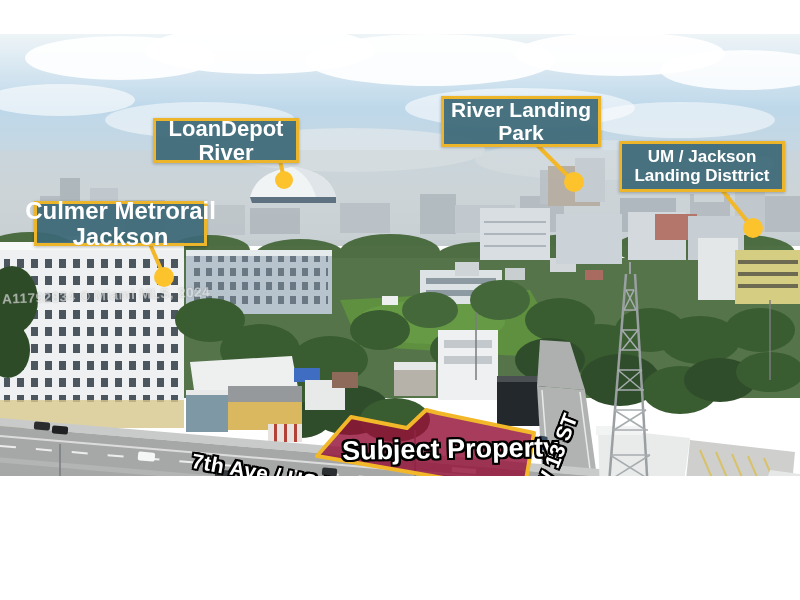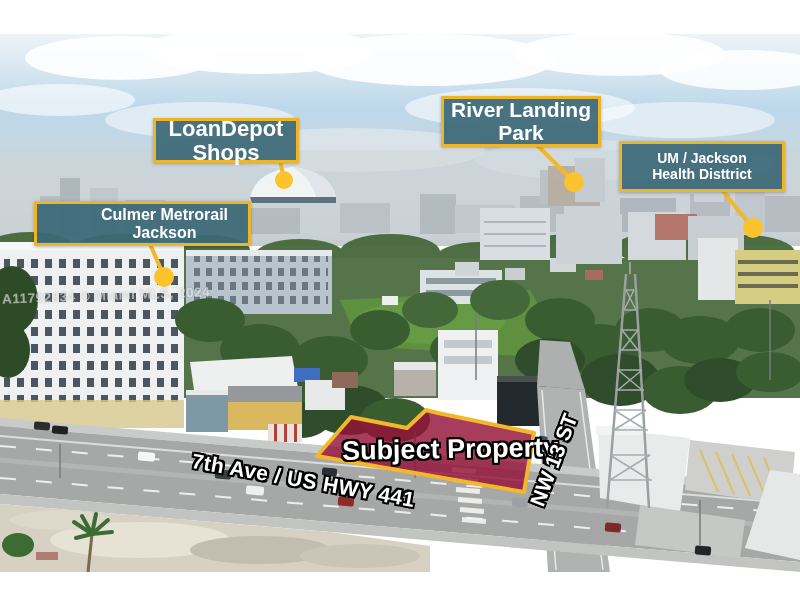--- a/index.html
+++ b/index.html
@@ -1,32 +1,32 @@
 <!DOCTYPE html>
 <html style="--label-bg: rgba(60,104,118,0.93); --label-border: #edb62a; --marker: #fdc32d; --leader-line: #f2b82a; --property-fill: rgba(148,17,56,0.82); --property-stroke: #f2b82a;"><head>
 <meta charset="utf-8">
 <style>
   html,body{margin:0;padding:0;background:#fff;}
-  .frame{position:relative;width:800px;height:600px;background:#fff;overflow:hidden;
+  .frame{position:relative;width:800px;height:476px;background:#fff;overflow:hidden;
          font-family:"Liberation Sans",sans-serif;}
   .scene-svg{position:absolute;left:0;top:0;z-index:1;}
   .overlay{position:absolute;z-index:3;}
   
   .callout{
     position:absolute;display:flex;flex-direction:column;align-items:center;justify-content:center;
     background:var(--label-bg, rgba(60,104,118,.93));
     border:3px solid var(--label-border,#edb62a);
     color:#fff;font-weight:bold;text-align:center;line-height:1.08;
     box-shadow:0 1px 3px rgba(0,0,0,.25);white-space:nowrap;
   }
   .callout span{display:block;}
   #cl-loandepot{left:153px;top:118px;width:140px;height:39px;font-size:22px;}
   #cl-river{left:441px;top:96px;width:154px;height:45px;font-size:21px;}
-  #cl-um{left:619px;top:141px;width:160px;height:45px;font-size:14px;align-items:center;}
-  #cl-culmer{left:34px;top:201px;width:167px;height:39px;font-size:16px;padding-left:44px;}
+  #cl-um{left:619px;top:141px;width:160px;height:45px;font-size:17px;align-items:center;}
+  #cl-culmer{left:34px;top:201px;width:167px;height:39px;font-size:24px;}
   
   .painted{
     position:absolute;color:#fff;font-weight:bold;
     text-shadow:-2px -2px 0 #000,2px -2px 0 #000,-2px 2px 0 #000,2px 2px 0 #000,
                  0 2px 0 #000,0 -2px 0 #000,2px 0 0 #000,-2px 0 0 #000;
     white-space:nowrap;
   }
   #subject-label{left:332px;top:434px;width:236px;text-align:center;font-size:27px;transform:rotate(-1deg);}
   #street-main{left:194px;top:449px;font-size:21px;transform:rotate(10deg);transform-origin:left top;letter-spacing:.5px;}
   #street-cross{left:498px;top:448px;width:112px;text-align:center;font-size:21px;transform:rotate(-69deg);}
@@ -334,31 +334,31 @@
       <circle cx="753" cy="228" r="10"></circle>
       <circle cx="164" cy="277" r="10"></circle>
     </g>
 
     <rect x="0" y="0" width="800" height="34" fill="#ffffff"></rect>
     <rect x="0" y="572" width="800" height="28" fill="#ffffff"></rect>
   </svg>
 
   <div class="callout overlay" id="cl-loandepot">
     <span>LoanDepot</span>
-    <span>Shops</span>
+    <span>River</span>
   </div>
 
   <div class="callout overlay" id="cl-river">
     <span>River Landing</span>
     <span>Park</span>
   </div>
 
   <div class="callout overlay" id="cl-um">
     <span>UM / Jackson</span>
-    <span>Health Disttrict</span>
+    <span>Landing Disttrict</span>
   </div>
 
   <div class="callout overlay" id="cl-culmer">
     <span>Culmer Metrorail</span>
     <span>Jackson</span>
   </div>
 
   <div class="painted overlay" id="subject-label">Subject Property</div>
 
   <div class="painted overlay" id="street-main">7th Ave / US HWY 441</div>

